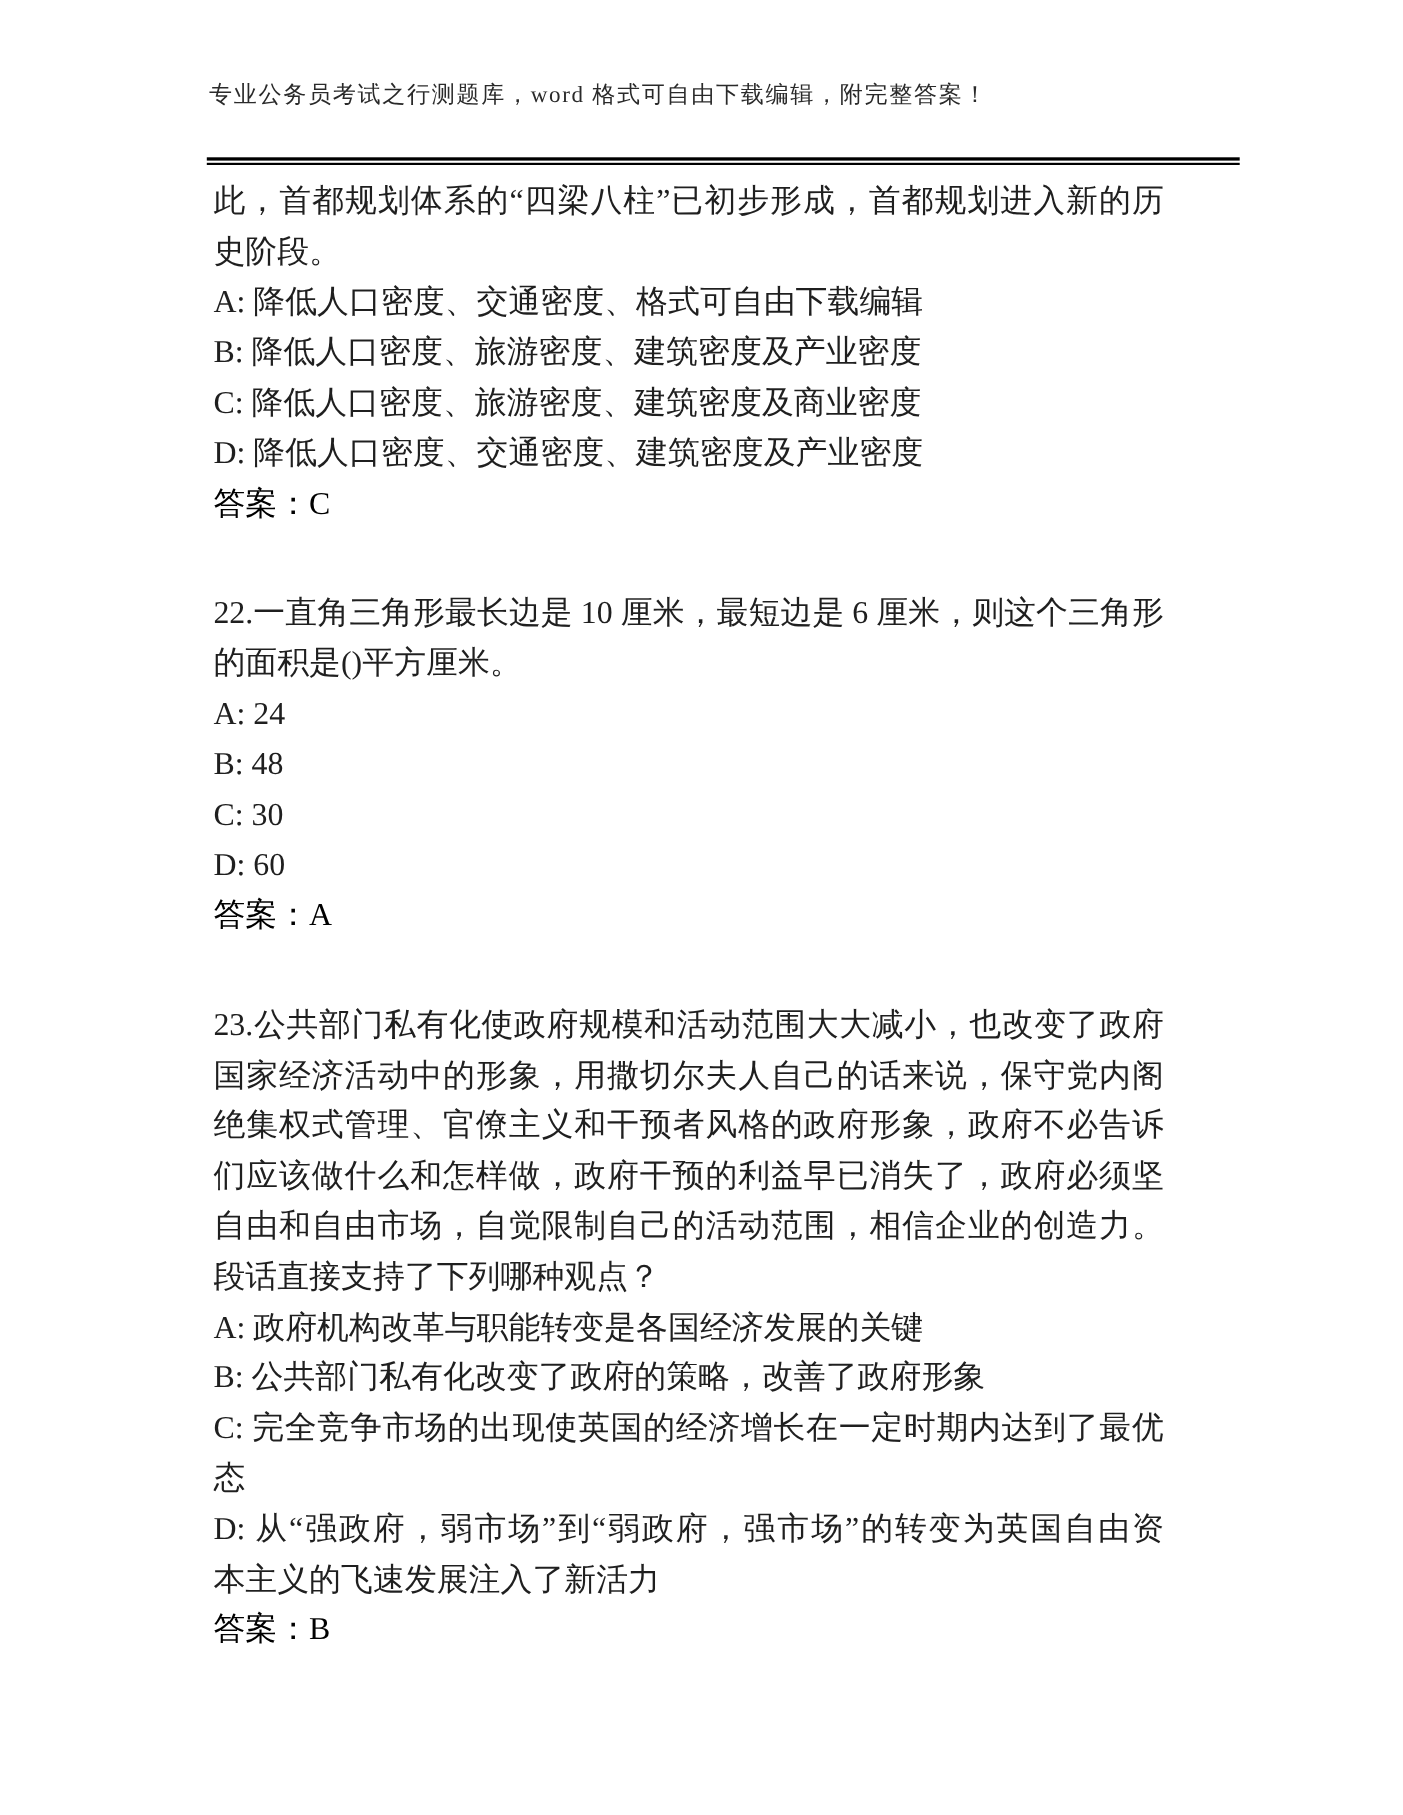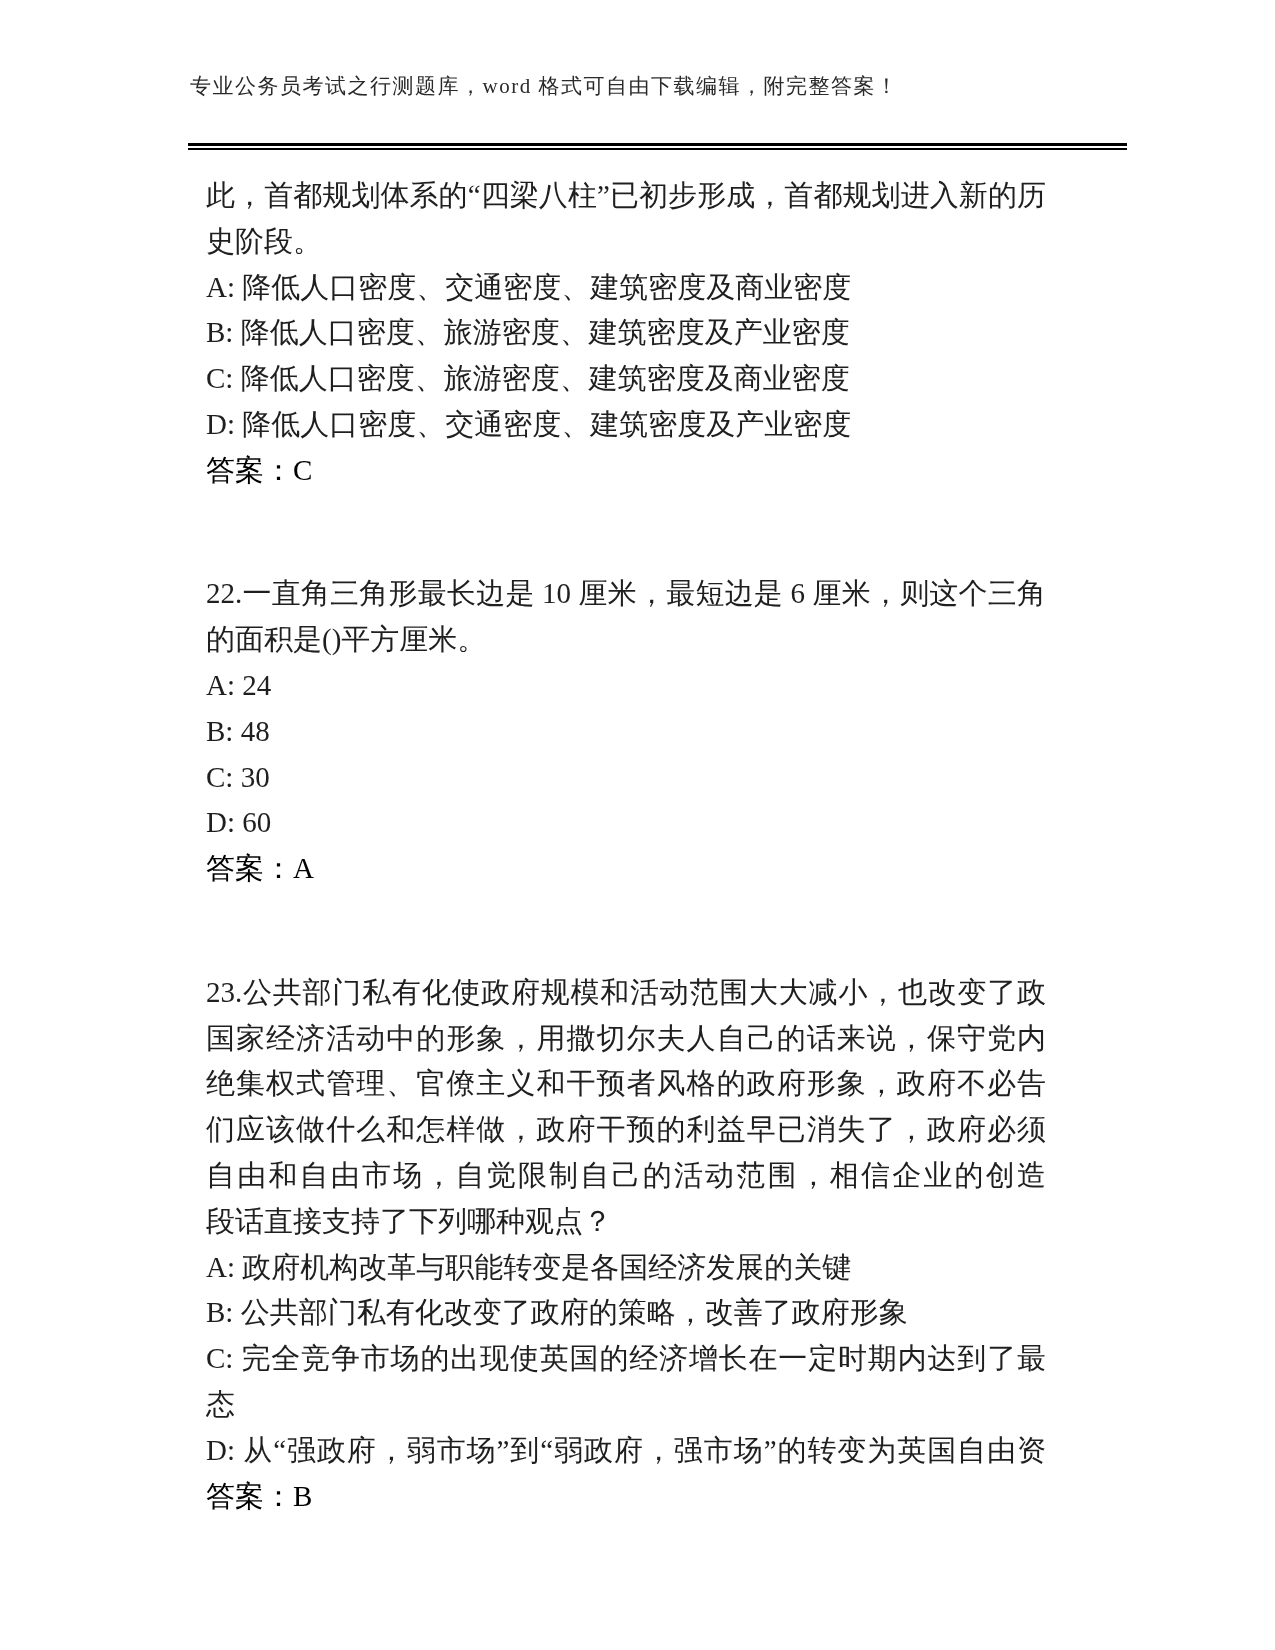--- a/index.html
+++ b/index.html
@@ -53,36 +53,36 @@
     text-align-last: justify;
     text-justify: inter-character;
   }
   .answer {
     font-weight: 400;
     color: #000000;
   }
   .spacer {
     height: 45.8px;
   }
-  section { margin: 16px; padding: 0; }
+  section { margin: 4px; padding: 0; }
 </style>
 </head>
 <body>
 
 <div class="page">
 
   <div class="header-text">专业公务员考试之行测题库，word 格式可自由下载编辑，附完整答案！</div>
   <div class="header-rule"></div>
 
   <main class="content">
 
     <section>
       <div class="line just">此，首都规划体系的“四梁八柱”已初步形成，首都规划进入新的历</div>
       <div class="line">史阶段。</div>
-      <div class="line">A: 降低人口密度、交通密度、建筑密度及商业密度</div>
+      <div class="line">A: 降低人口密度、交通密度、格式可自由下载编辑</div>
       <div class="line">B: 降低人口密度、旅游密度、建筑密度及产业密度</div>
       <div class="line">C: 降低人口密度、旅游密度、建筑密度及商业密度</div>
       <div class="line">D: 降低人口密度、交通密度、建筑密度及产业密度</div>
       <div class="line answer">答案：C</div>
     </section>
 
     <div class="spacer"></div>
 
     <section>
       <div class="line just">22.一直角三角形最长边是 10 厘米，最短边是 6 厘米，则这个三角形</div>
@@ -101,17 +101,18 @@
       <div class="line just">国家经济活动中的形象，用撒切尔夫人自己的话来说，保守党内阁拒</div>
       <div class="line just">绝集权式管理、官僚主义和干预者风格的政府形象，政府不必告诉人</div>
       <div class="line just">们应该做什么和怎样做，政府干预的利益早已消失了，政府必须坚信</div>
       <div class="line just">自由和自由市场，自觉限制自己的活动范围，相信企业的创造力。这</div>
       <div class="line">段话直接支持了下列哪种观点？</div>
       <div class="line">A: 政府机构改革与职能转变是各国经济发展的关键</div>
       <div class="line">B: 公共部门私有化改变了政府的策略，改善了政府形象</div>
       <div class="line just">C: 完全竞争市场的出现使英国的经济增长在一定时期内达到了最优状</div>
       <div class="line">态</div>
       <div class="line just">D: 从“强政府，弱市场”到“弱政府，强市场”的转变为英国自由资</div>
+      <div class="line">本主义的飞速发展注入了新活力</div>
       <div class="line answer">答案：B</div>
     </section>
 
   </main>
 </div>
 
 </body></html>

